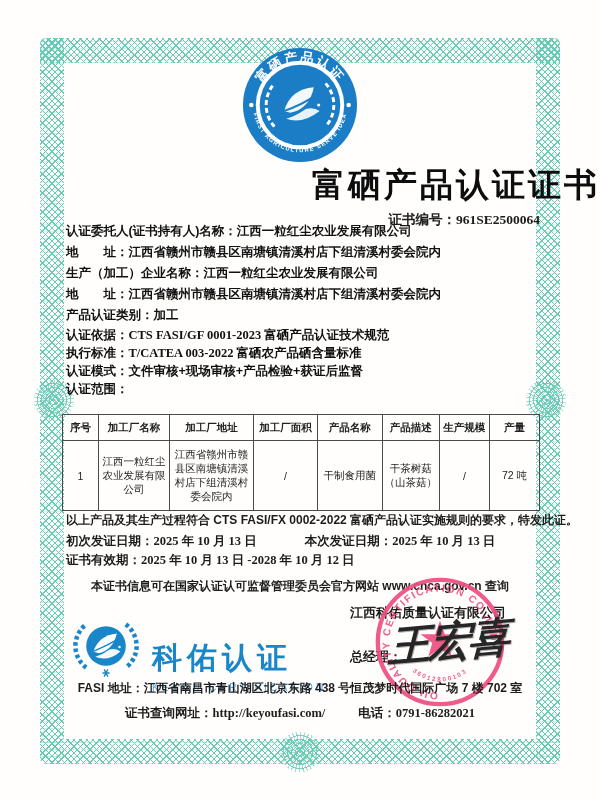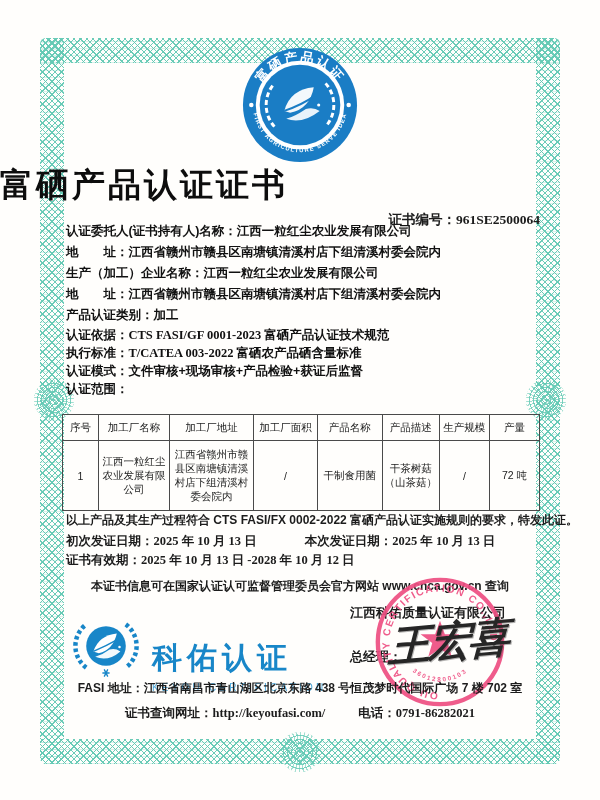--- a/index.html
+++ b/index.html
@@ -40,21 +40,21 @@
       repeating-conic-gradient(rgba(99,201,180,.6) 0deg 4deg, transparent 4deg 12deg);
   }
   .rosette-left{left:34px;top:380px;}
   .rosette-right{right:34px;top:380px;}
   .rosette-bottom{left:280px;bottom:28px;}
 
   .top-logo{position:absolute;left:241px;top:46px;width:118px;height:118px;}
 
   .cert-title{
     position:absolute;left:0;right:0;top:163px;
-    text-align:left;font-size:33px;font-weight:bold;letter-spacing:3px;color:#0d0d0d;
+    text-align:right;font-size:33px;font-weight:bold;letter-spacing:3px;color:#0d0d0d;
   }
   .cert-no{
     position:absolute;right:60px;top:211px;
     font-size:13.5px;font-weight:bold;text-align:center;
   }
 
   .fields{position:absolute;left:66px;right:56px;top:221px;font-size:12.5px;font-weight:bold;}
   .frow{line-height:21px;white-space:nowrap;}
   .frow-tight{line-height:18px;white-space:nowrap;}
   .indent2{padding-left:63px;}
@@ -65,21 +65,21 @@
   
   .scope-table{
     position:absolute;left:62px;top:414px;width:478px;
     border-collapse:collapse;font-size:10.5px;font-weight:bold;color:#222;
     table-layout:fixed;
   }
   .scope-table th,.scope-table td{
     border:1px solid #4a4a4a;text-align:center;vertical-align:middle;
     padding:2px 1px;word-break:break-all;
   }
-  .scope-table th{height:26px;font-weight:normal;}
+  .scope-table th{height:26px;font-weight:bold;}
   .scope-table td{height:70px;font-weight:normal;}
 
   .statement{position:absolute;left:66px;top:512px;font-size:12px;font-weight:bold;white-space:nowrap;}
   .dates-line1{position:absolute;left:66px;top:533px;font-size:12.5px;font-weight:bold;white-space:nowrap;}
   .dates-gap{display:inline-block;width:48px;}
   .dates-line2{position:absolute;left:66px;top:552px;font-size:12.5px;font-weight:bold;white-space:nowrap;}
   .query-note{position:absolute;left:0;right:0;top:578px;text-align:center;font-size:12px;font-weight:bold;}
 
   
   .issuer-left{position:absolute;left:70px;top:598px;display:flex;align-items:center;gap:10px;}

